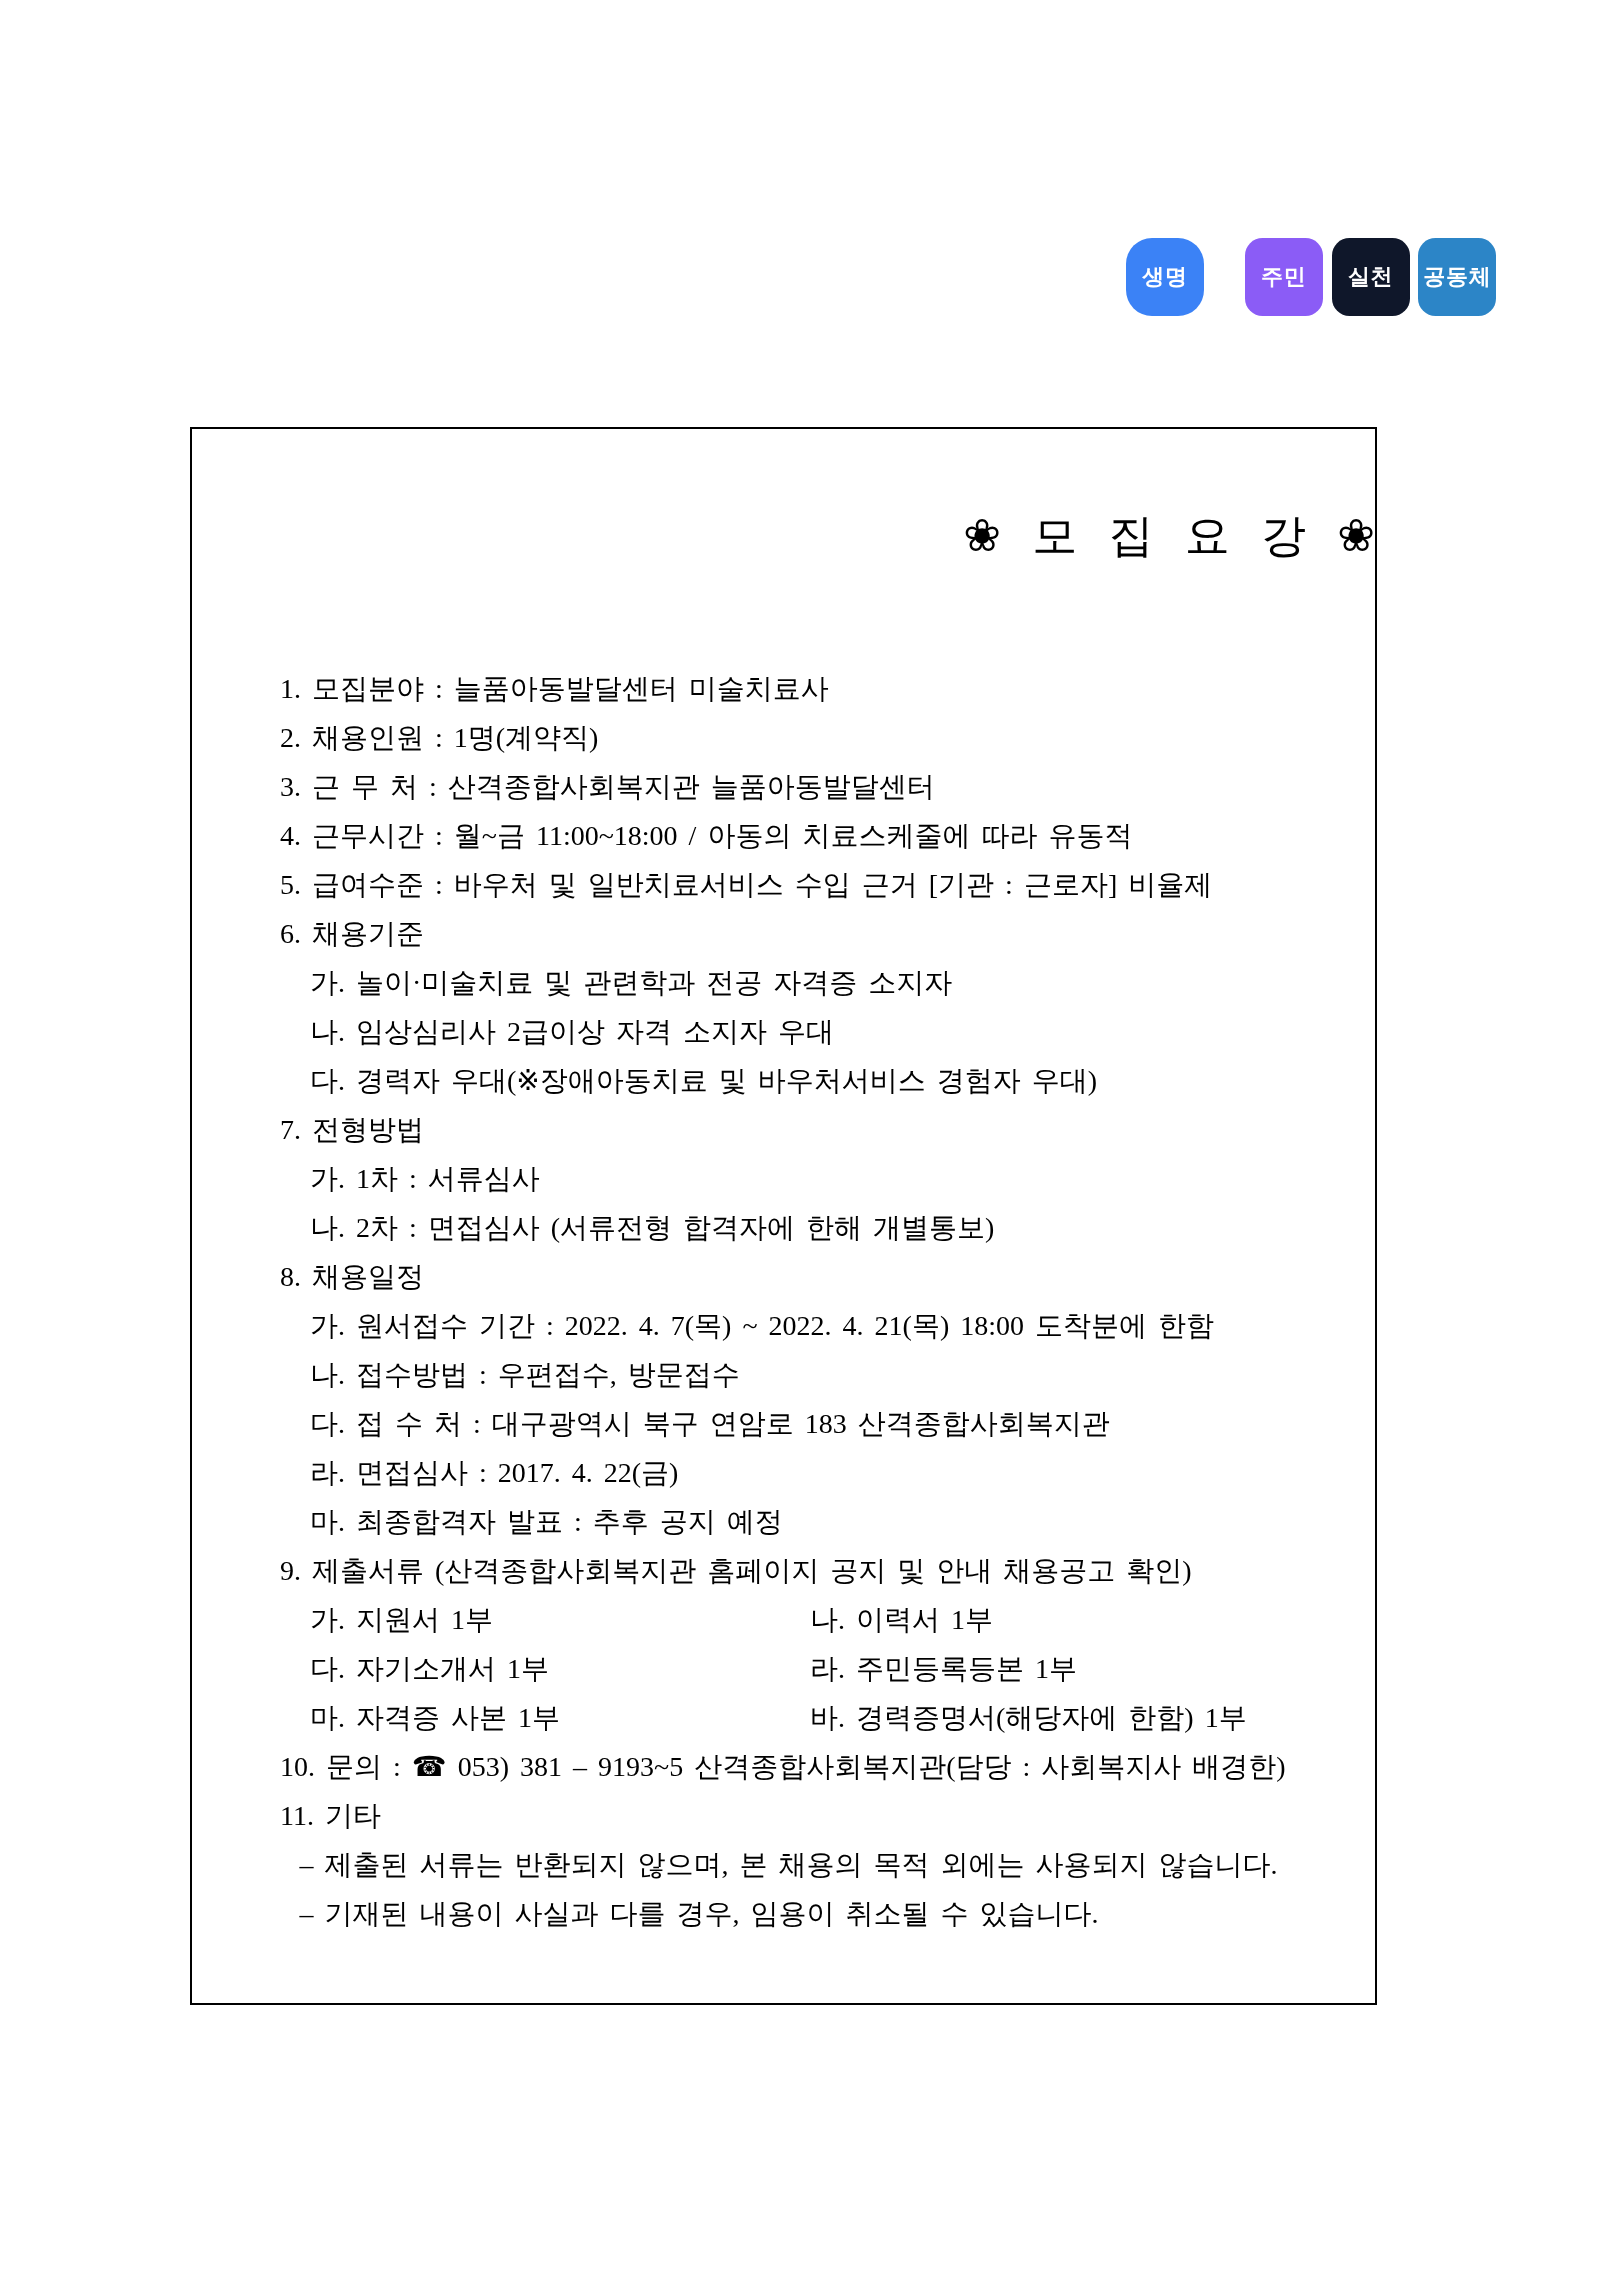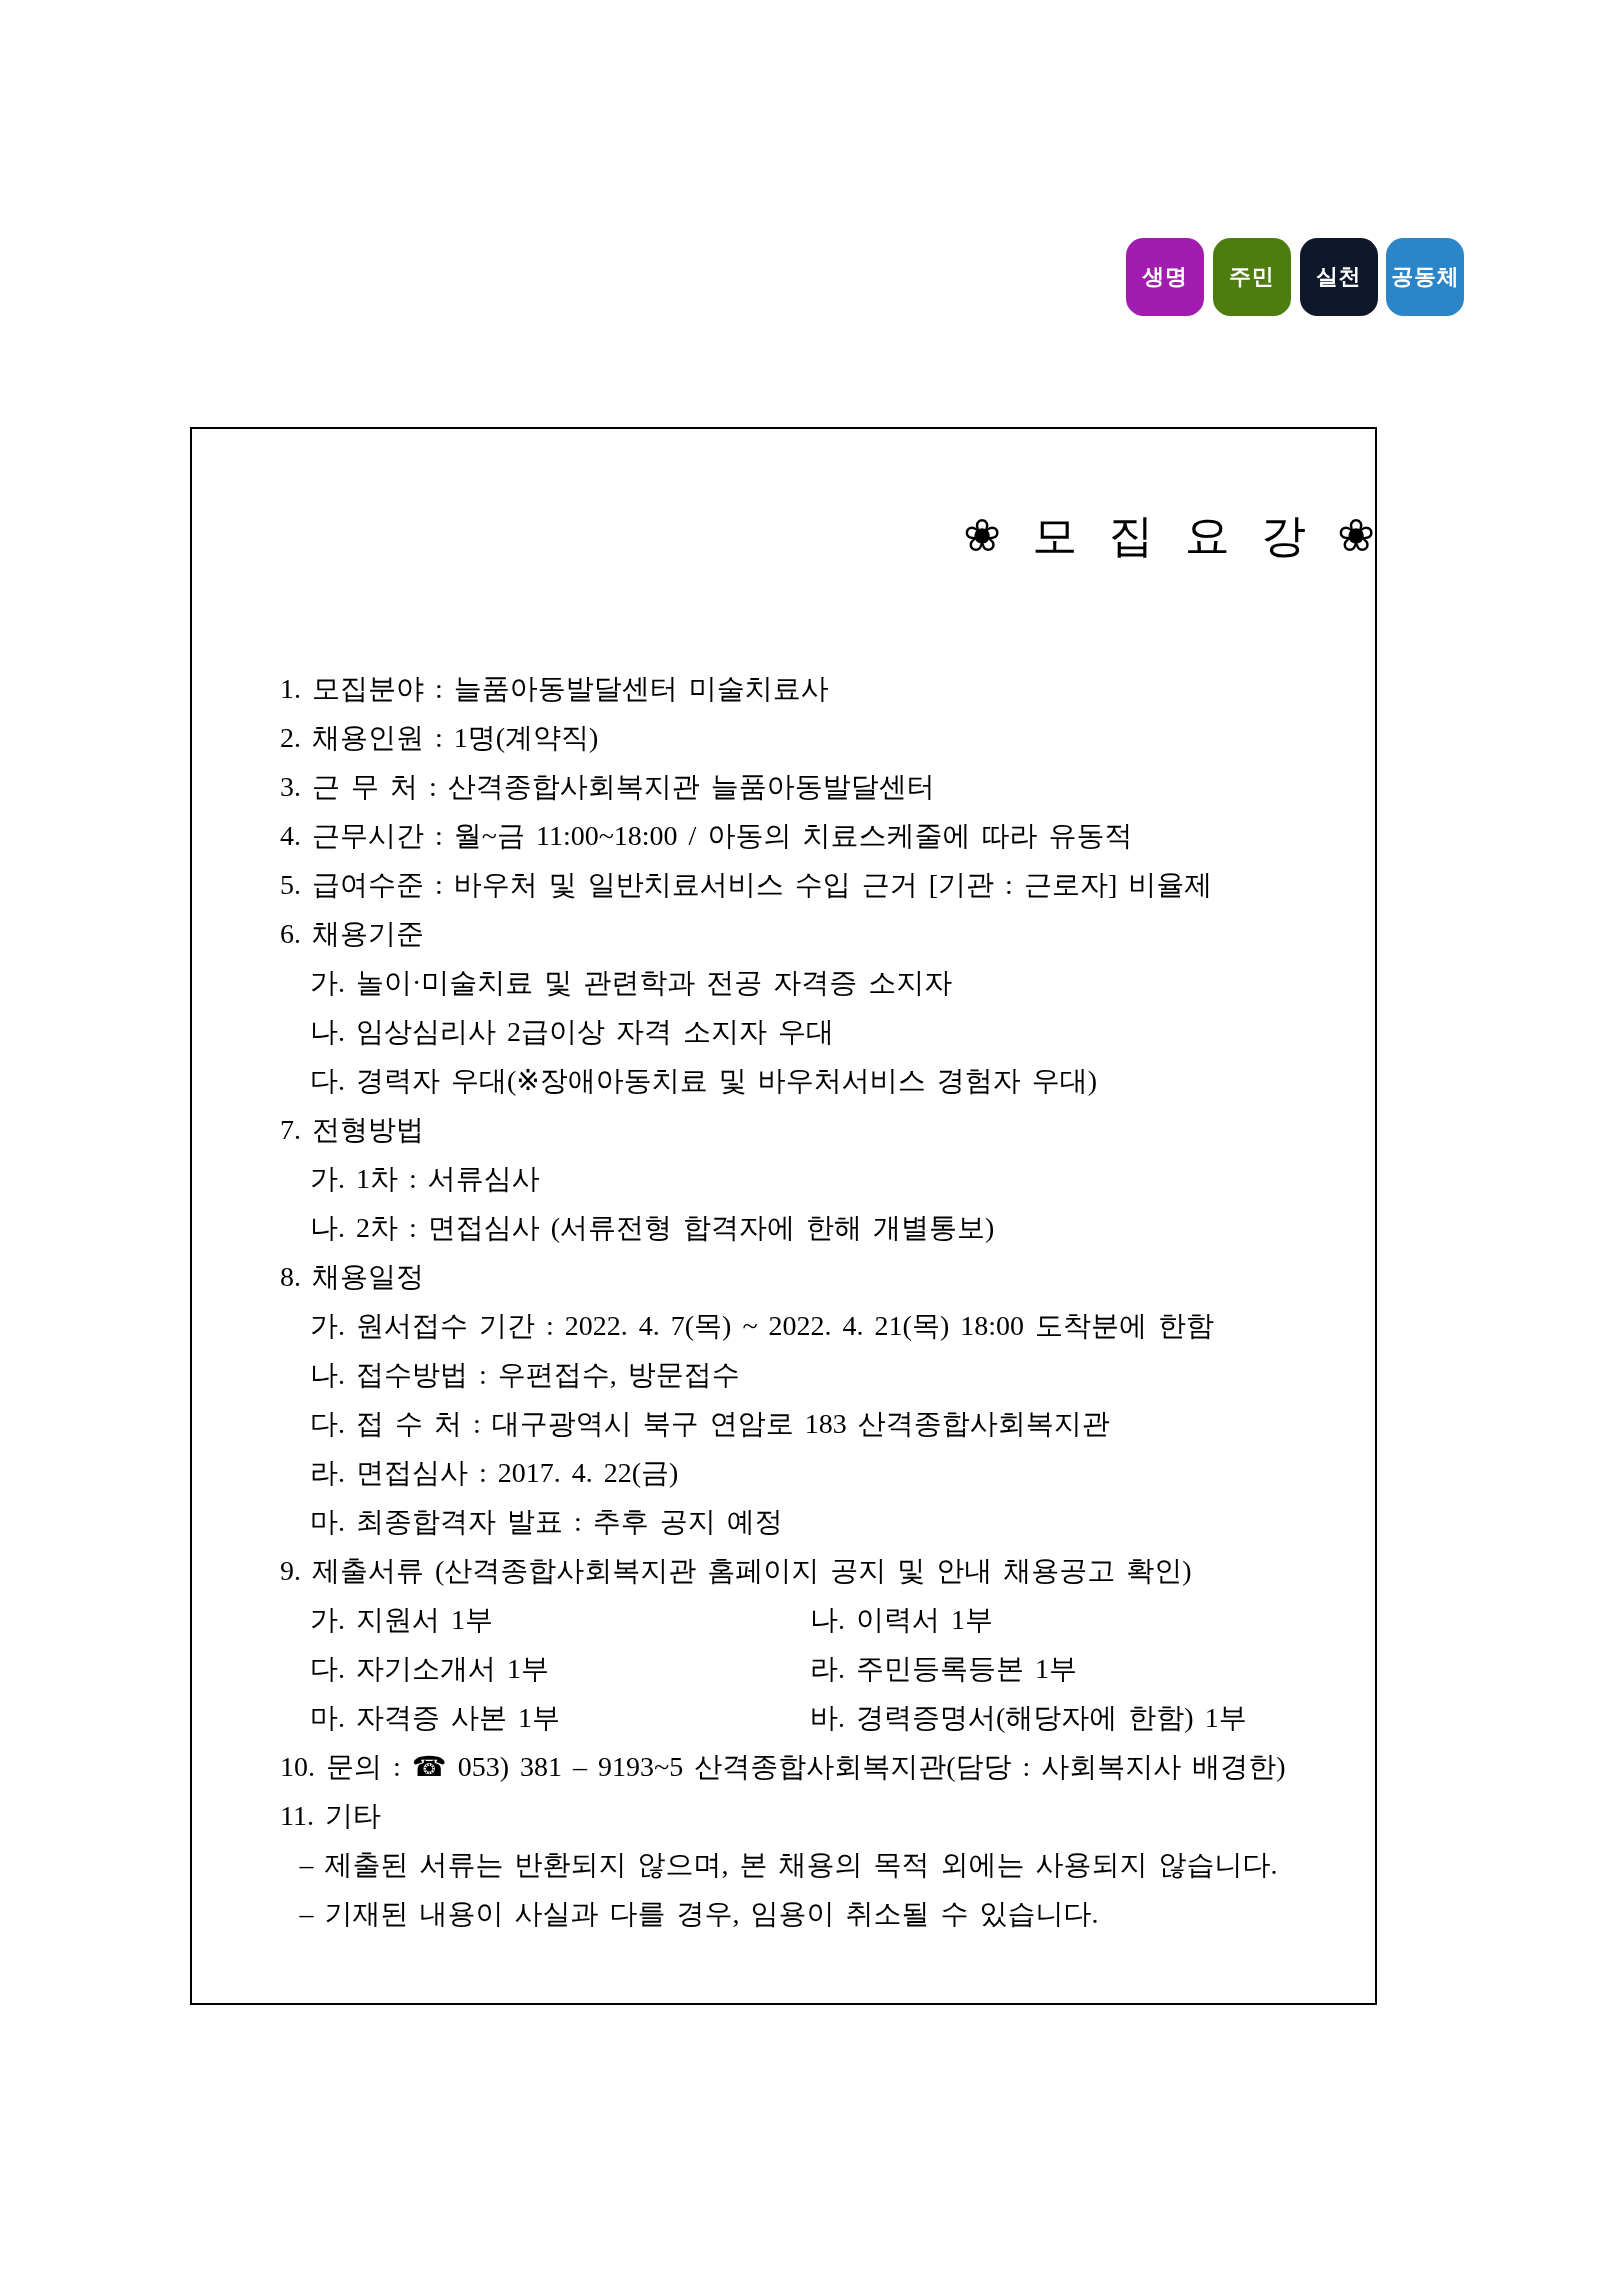--- a/index.html
+++ b/index.html
@@ -70,22 +70,22 @@
   .line.dash { padding-left: 19.6px; }
   .col-a {
     display: inline-block;
     width: 500px;
   }
 </style>
 </head>
 <body>
 
 <div class="badge-strip">
-    <div class="badge" style="background: #a21caf;">생명</div>
-    <div class="badge" style="background: #4d7c0f;">주민</div>
+    <div class="badge" style="background: #3b82f6; border-radius: 26px;">생명</div>
+    <div class="badge" style="background: #8b5cf6; margin-left: 32px;">주민</div>
     <div class="badge" style="background: #0f172a;">실천</div>
     <div class="badge" style="background: rgb(44, 133, 199);">공동체</div>
   </div>
 
 <div class="doc-box">
   <div class="doc-title">❀ 모 집 요 강 ❀</div>
   <div class="doc-body">
       <div class="line main">1. 모집분야 : 늘품아동발달센터 미술치료사</div>
       <div class="line main">2. 채용인원 : 1명(계약직)</div>
       <div class="line main">3. 근 무 처 : 산격종합사회복지관 늘품아동발달센터</div>

